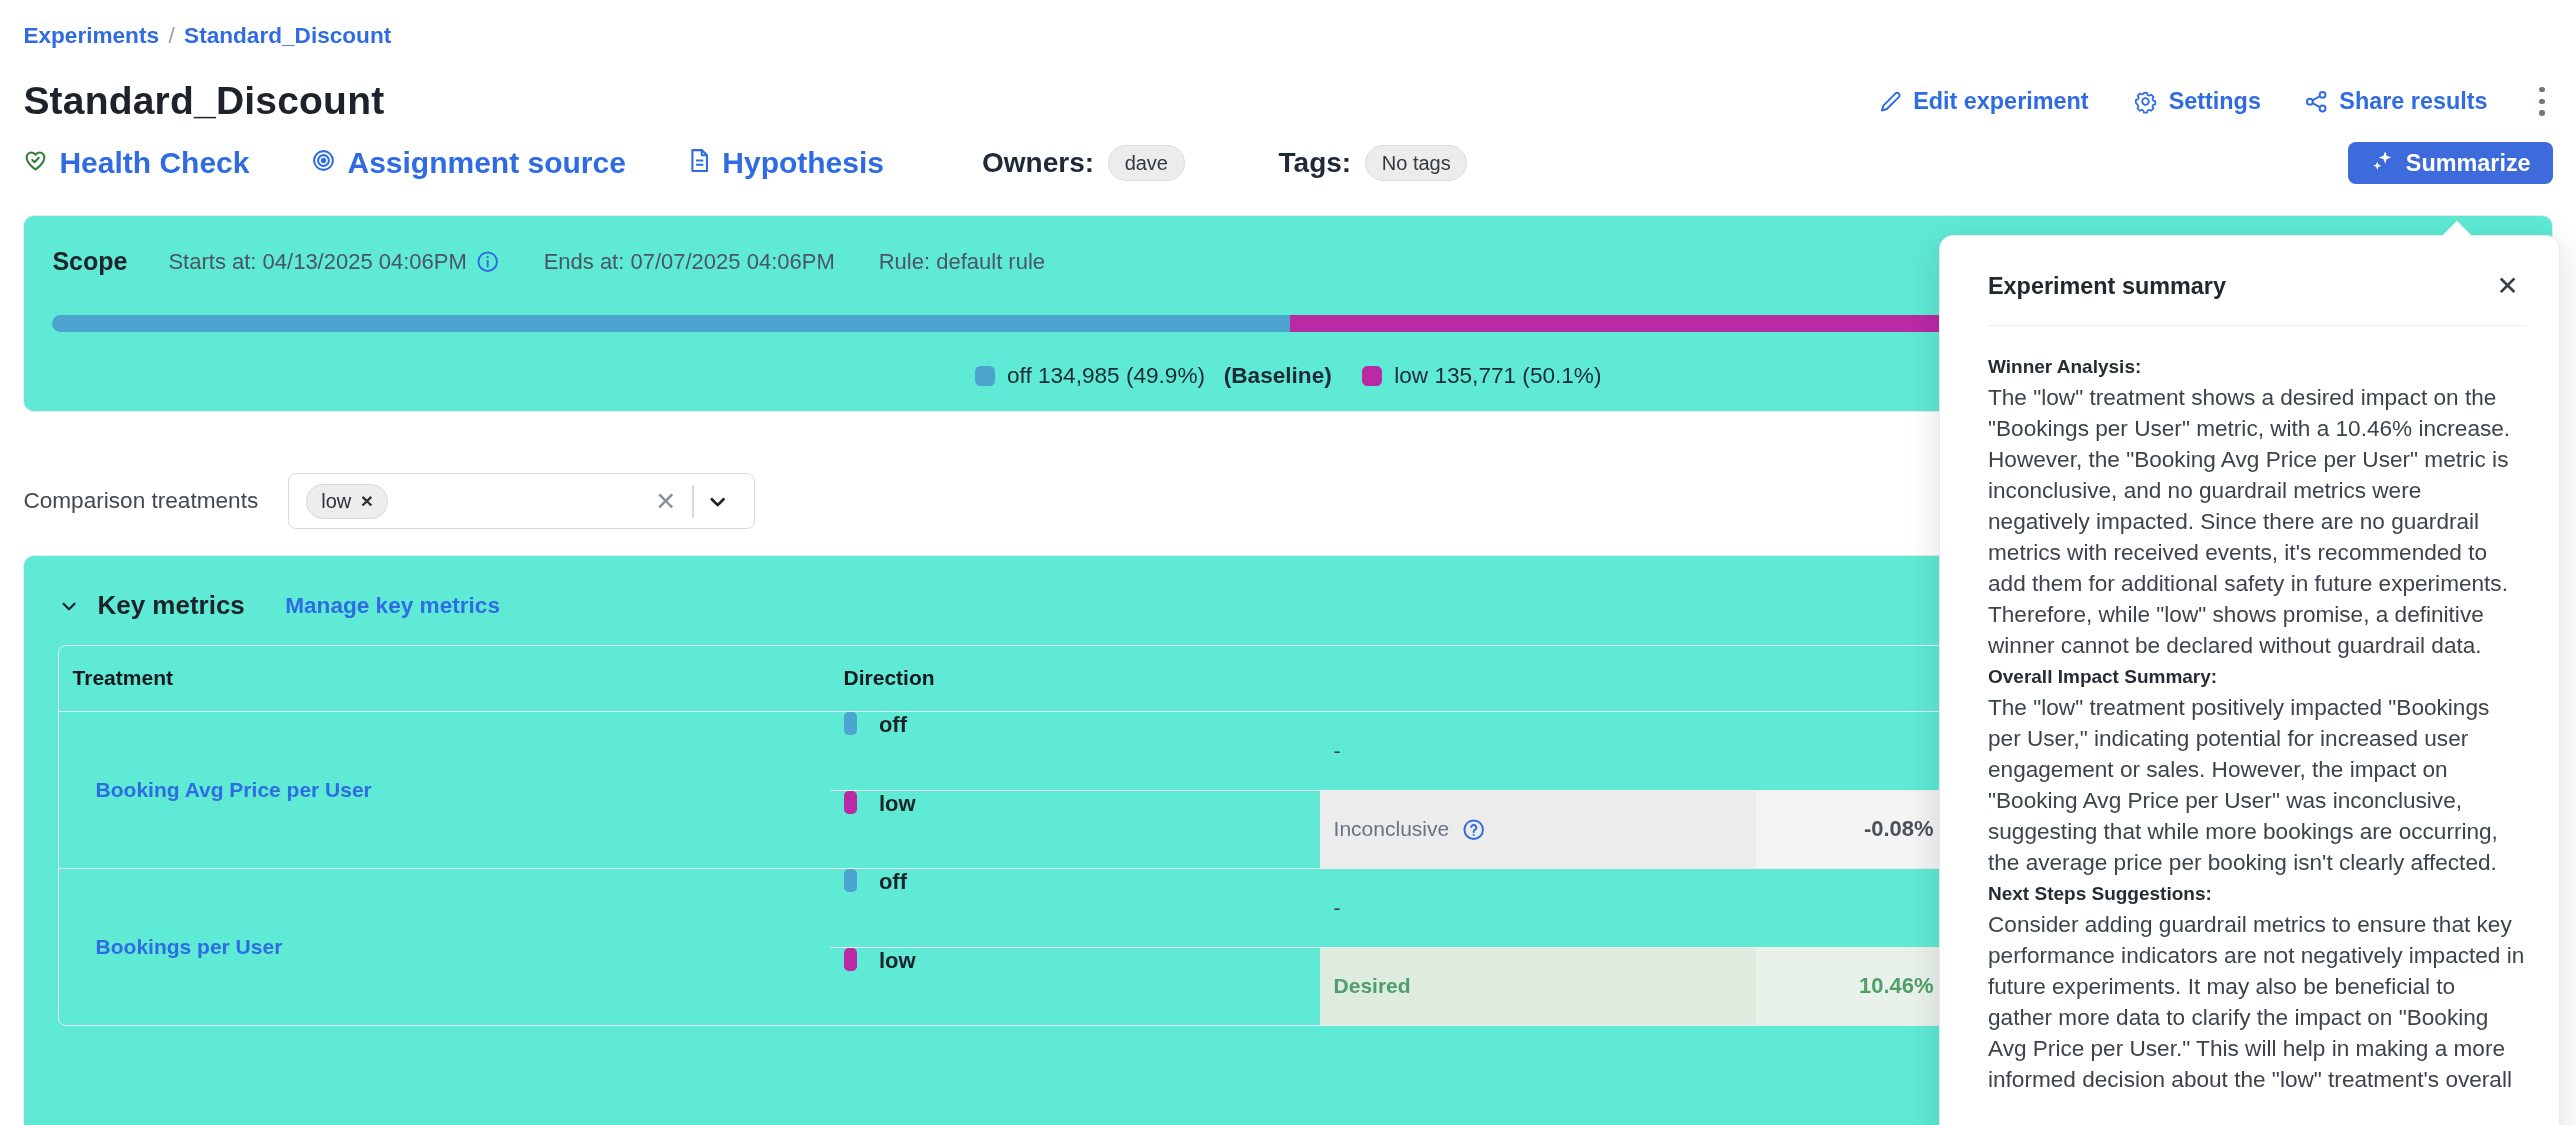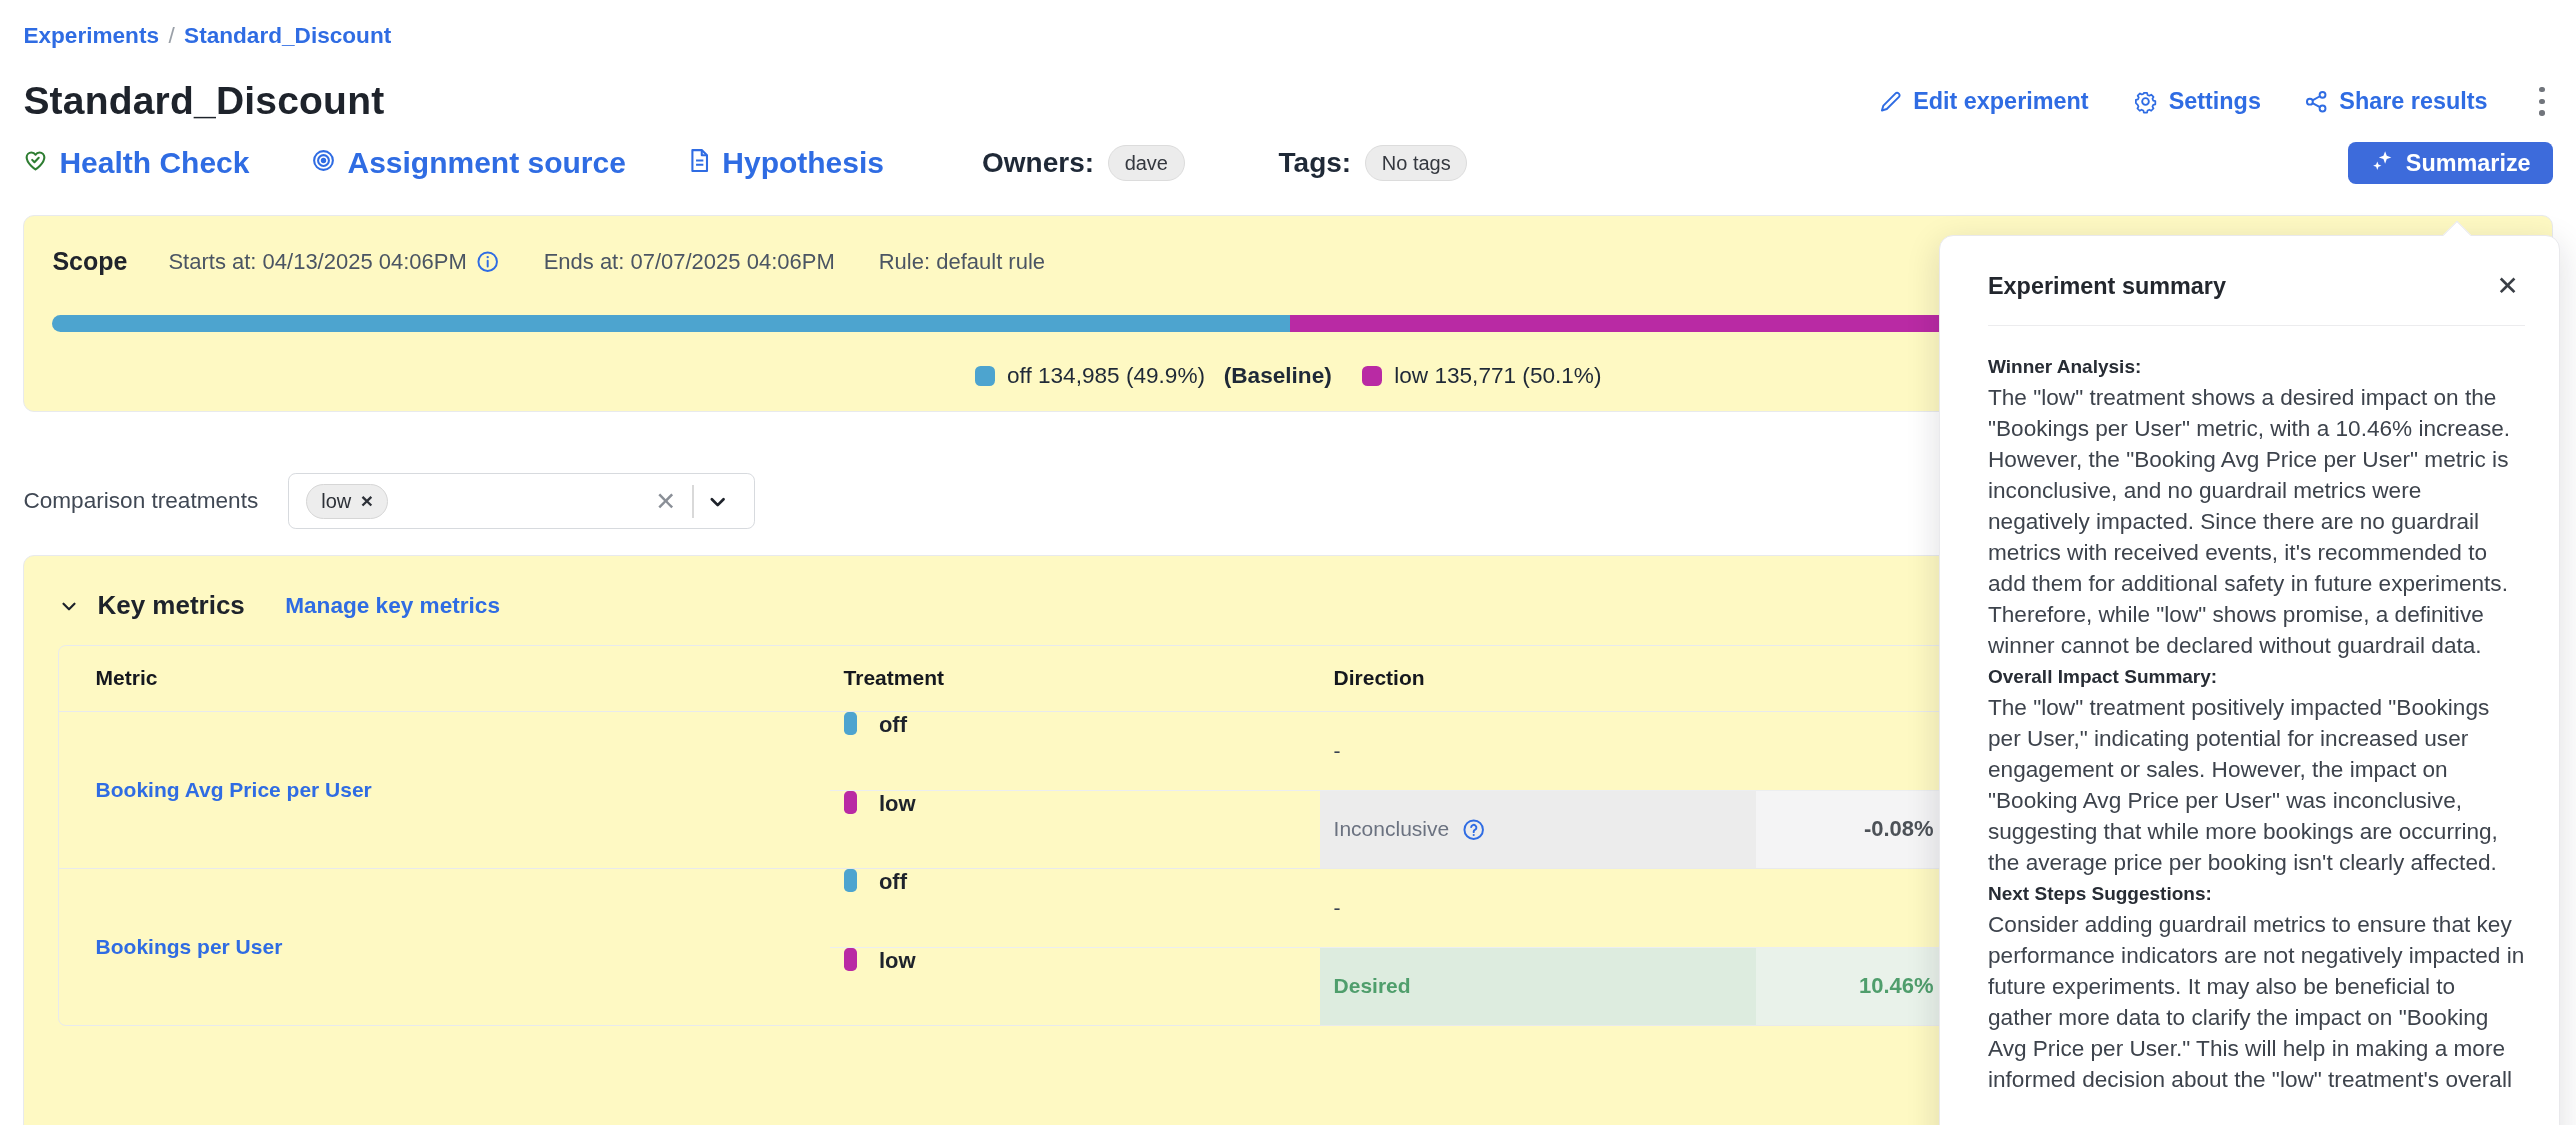--- a/index.html
+++ b/index.html
@@ -42,21 +42,21 @@
   .meta-label{font-size:28px;font-weight:700;color:#1f2937;margin-right:14px;}
   .pill{background:#ececec;border:1.6px solid #dcdcdc;border-radius:20px;
     padding:5.5px 15.6px;font-size:20px;color:#34383f;cursor:pointer;}
   .owners-group{margin-left:67px;display:flex;align-items:center;}
   .tags-group{margin-left:94px;display:flex;align-items:center;}
   .summarize-btn{margin-left:auto;display:flex;align-items:center;gap:11px;
     background:var(--btn-blue);color:#fff;font-size:23.4px;font-weight:600;
     border:none;border-radius:7.8px;padding:9.4px 22px;height:42px;cursor:pointer;}
 
   
-  .card{background:#fef9c3;border:1.6px solid var(--border);border-radius:11px;}
+  .card{background:#5eead4;border:1.6px solid var(--border);border-radius:11px;}
   .scope-card{margin-top:31px;height:197px;position:relative;}
   .scope-head{display:flex;align-items:center;padding:31px 28px 0 28px;}
   .scope-title{font-size:25px;font-weight:700;margin-right:41px;}
   .scope-item{display:flex;align-items:center;font-size:22px;color:var(--gray-text);margin-right:44px;}
   .info-icon{margin-left:9.4px;cursor:pointer;display:flex;}
   .alloc-bar{position:absolute;left:28px;top:99px;width:2481px;height:17px;
     border-radius:8.6px;overflow:hidden;display:flex;}
   .alloc-seg{height:100%;}
   .alloc-legend{position:absolute;left:0;right:0;top:380px;top:147px;
     display:flex;justify-content:center;gap:30px;}
@@ -282,21 +282,20 @@
         <svg width="22" height="22" viewBox="0 0 24 24" fill="none" stroke="#1e232b" stroke-width="2.4" stroke-linecap="round" stroke-linejoin="round">
             <path d="M6 9.5l6 6 6-6"></path>
           </svg>
       </span>
       <span class="metrics-title">Key metrics</span>
       <span class="manage-link">Manage key metrics</span>
     </div>
 
     <div class="metrics-table">
       <div class="thead">
-        <span class="th metric">Metric</span>
         <span class="th treat">Treatment</span>
         <span class="th dir">Direction</span>
         <span class="th"></span>
       </div>
 
       <div class="metric-row">
         <div class="metric-cell">
           <a>Booking Avg Price per User</a>
         </div>
         <div class="subrows">

